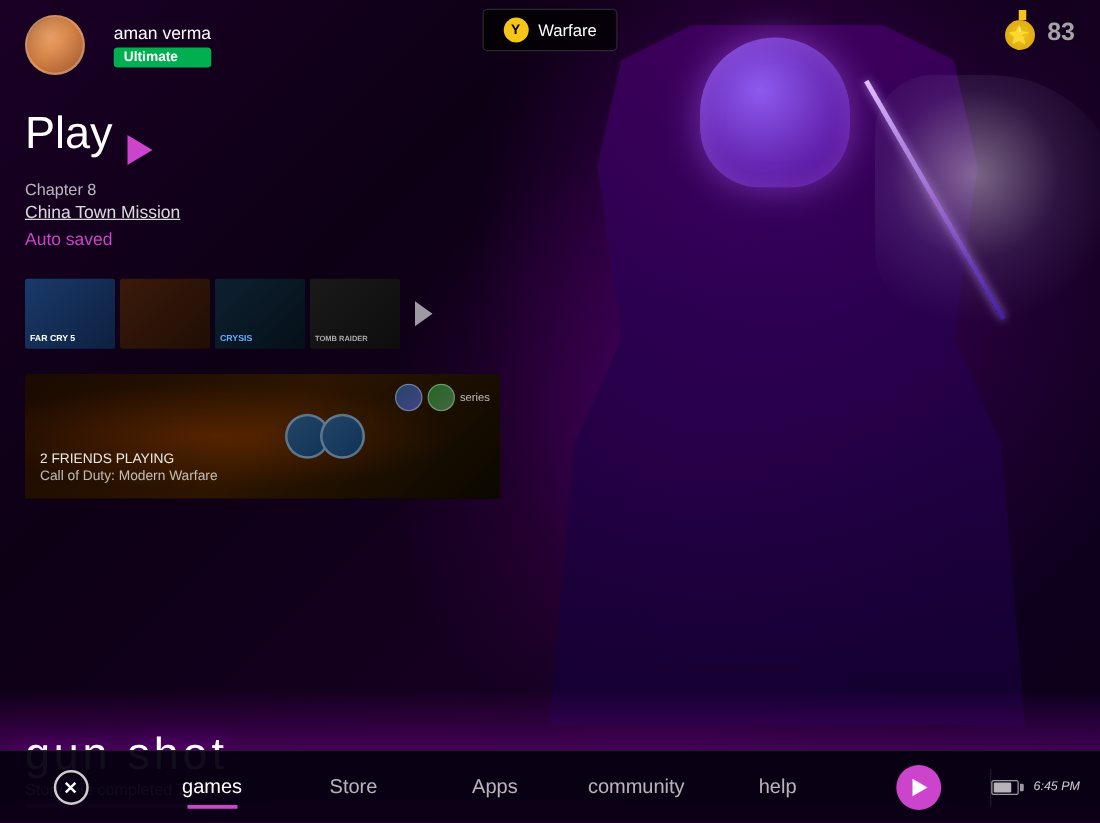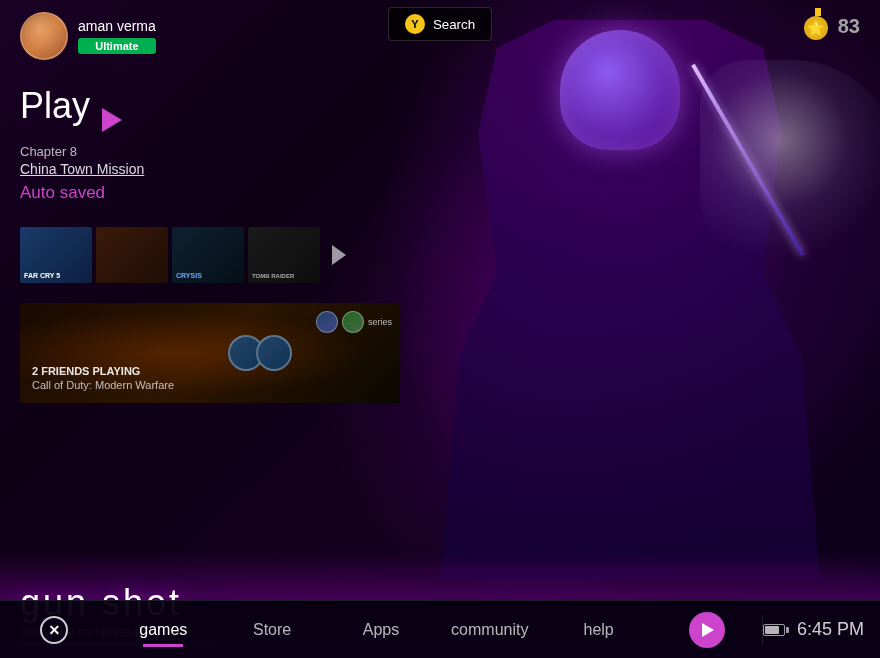--- a/index.html
+++ b/index.html
@@ -130,23 +130,22 @@
       color: #000;
     }
 
     
     .user-info {
       position: absolute;
       top: 12px;
       left: 20px;
       display: flex;
       align-items: center;
-      gap: 10px;
+      gap: 23px;
       z-index: 10;
-      text-align: center;
     }
 
     .avatar {
       width: 48px;
       height: 48px;
       border-radius: 50%;
       background: linear-gradient(135deg, #8b4513, #d2691e, #a0522d);
       border: 2px solid rgba(255,255,255,0.3);
       overflow: hidden;
       position: relative;
@@ -313,21 +312,21 @@
 
     .mission-label {
       color: rgba(255,255,255,0.85);
       font-size: 14px;
       margin-bottom: 6px;
       text-decoration: underline;
     }
 
     .auto-saved {
       color: #cc44cc;
-      font-size: 17px;
+      font-size: 14px;
     }
 
     
     .recent-games {
       display: flex;
       gap: 4px;
       align-items: center;
       margin-bottom: 20px;
     }
 
@@ -448,21 +447,21 @@
     .friends-text {
       position: absolute;
       bottom: 12px;
       left: 12px;
       z-index: 2;
     }
 
     .friends-count {
       color: rgba(255,255,255,0.9);
       font-size: 11px;
-      font-weight: bold;
+      font-weight: normal;
       margin-bottom: 2px;
     }
 
     .friends-game {
       color: rgba(255,255,255,0.7);
       font-size: 11px;
     }
 
     
     .series-badge {
@@ -650,21 +649,22 @@
 
     .battery-tip {
       width: 3px;
       height: 6px;
       background: rgba(255,255,255,0.6);
       border-radius: 0 1px 1px 0;
     }
 
     .time-text {
       color: rgba(255,255,255,0.8);
-      font-size: 18px;
+      font-size: 10px;
+      font-style: italic;
     }
 
     .nav-divider {
       width: 1px;
       height: 30px;
       background: rgba(255,255,255,0.1);
     }
   </style>
 </head>
 <body>
@@ -677,21 +677,21 @@
   <div class="character-helmet"></div>
   <div class="sword"></div>
   <div class="splatter"></div>
 </div>
 
 <div class="top-bar">
   <button class="search-btn">
     <div class="y-button">
       <span>Y</span>
     </div>
-    <span>Search</span>
+    <span>Warfare</span>
   </button>
 </div>
 
 <div class="user-info">
   <div class="avatar"></div>
   <div class="user-details">
     <span class="username">aman verma</span>
     <span class="ultimate-badge">Ultimate</span>
   </div>
 </div>

